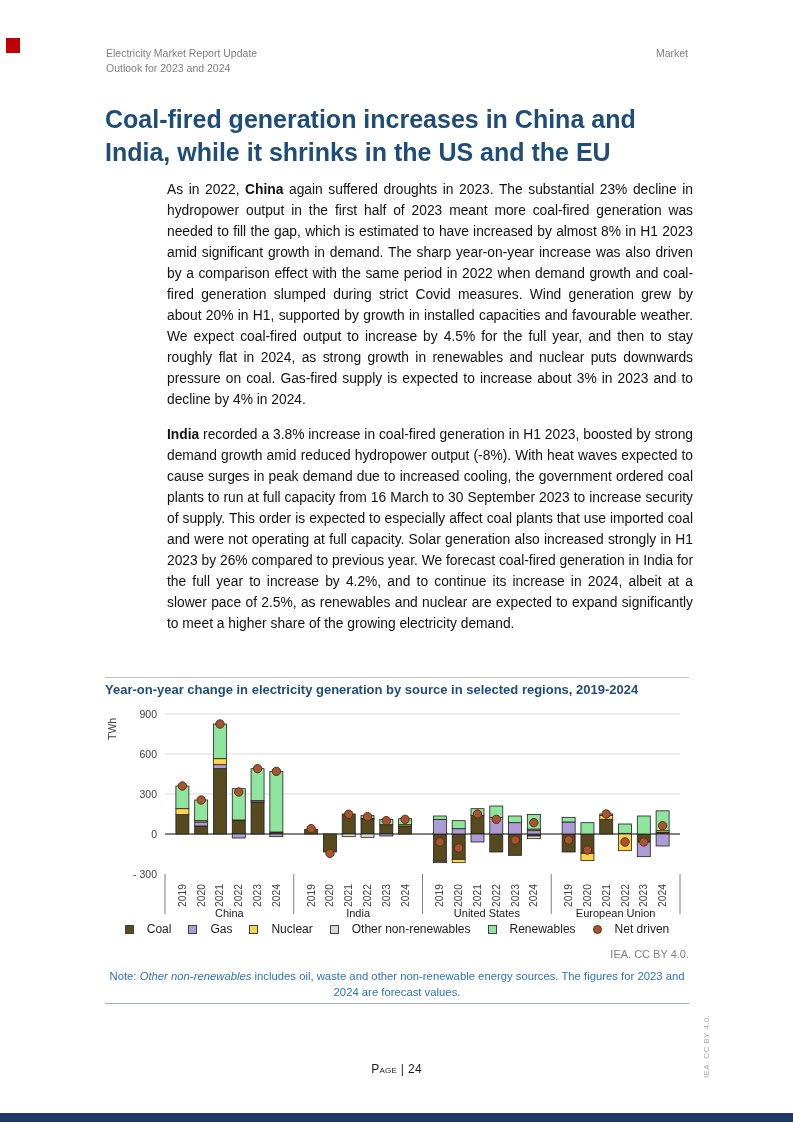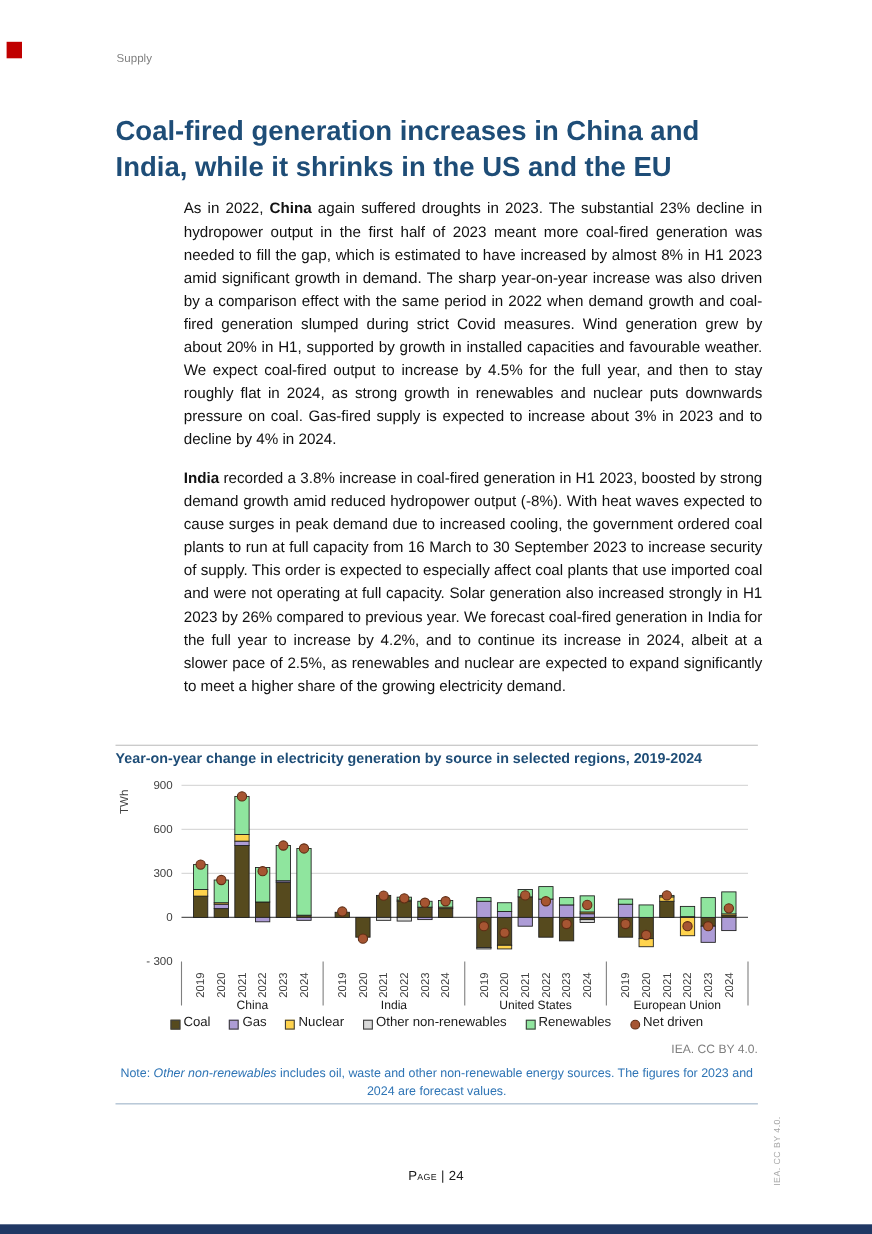--- a/index.html
+++ b/index.html
@@ -17,21 +17,21 @@
   .hline{position:absolute;left:105px;width:584px;height:0;border-top:1px solid #bfbfbf;}
   #chart-topline{top:677px;}
   .chart-title{position:absolute;left:105px;top:682px;width:584px;
                font-size:13px;font-weight:bold;color:#1e4d77;}
   #chart-svg{position:absolute;left:100px;top:702px;}
   .tick{font-size:10.5px;fill:#404040;}
   .year{font-size:10.3px;fill:#404040;}
   .region{font-size:11px;fill:#1a1a1a;}
   .legend{position:absolute;left:105px;top:922px;width:584px;display:flex;
           justify-content:center;align-items:center;gap:17px;font-size:12px;color:#1a1a1a;}
-  .lg-item{display:flex;align-items:flex-end;gap:3px;white-space:nowrap;}
+  .lg-item{display:flex;align-items:center;gap:13px;white-space:nowrap;}
   .sw{display:inline-block;width:9px;height:9px;border:1px solid #404040;box-sizing:border-box;}
   .sw.dot{border-radius:50%;width:9px;height:9px;}
   .attribution{position:absolute;left:105px;top:948px;width:584px;text-align:right;
                font-size:11px;color:#7f7f7f;}
   .note{position:absolute;left:105px;top:968px;width:584px;font-size:11.3px;
         line-height:1.45;color:#2E74B5;text-align:center;}
   #note-underline{top:1003px;border-top:1px solid #9db3c8;}
   .footer{position:absolute;left:0;top:1062px;width:793px;text-align:center;
           font-size:12px;color:#1a1a1a;font-variant:small-caps;letter-spacing:.3px;}
   .side-text{position:absolute;left:702px;top:1008px;height:70px;
@@ -40,21 +40,25 @@
   .bottom-bar{position:absolute;left:0;bottom:0;width:793px;height:9px;background:#203864;}
 </style>
 </head>
 <body>
 
 <div class="page">
 
   <div class="red-square"></div>
 
   <div class="header">
-    <div class="header-right">Supply</div>
+    <div class="header-left">
+      <div>Electricity Market Report Update</div>
+      <div>Outlook for 2023 and 2024</div>
+    </div>
+    <div class="header-right">Market</div>
   </div>
 
   <h1 class="page-title">Coal-fired generation increases in China and India, while it shrinks in the US and the EU</h1>
 
   <p class="body-para" id="para-1"><span>As in 2022, </span><b>China</b><span> again suffered droughts in 2023. The substantial 23% decline in hydropower output in the first half of 2023 meant more coal-fired generation was needed to fill the gap, which is estimated to have increased by almost 8% in H1 2023 amid significant growth in demand. The sharp year-on-year increase was also driven by a comparison effect with the same period in 2022 when demand growth and coal-fired generation slumped during strict Covid measures. Wind generation grew by about 20% in H1, supported by growth in installed capacities and favourable weather. We expect coal-fired output to increase by 4.5% for the full year, and then to stay roughly flat in 2024, as strong growth in renewables and nuclear puts downwards pressure on coal. Gas-fired supply is expected to increase about 3% in 2023 and to decline by 4% in 2024.</span></p>
 
   <p class="body-para" id="para-2"><b>India</b><span> recorded a 3.8% increase in coal-fired generation in H1 2023, boosted by strong demand growth amid reduced hydropower output (-8%). With heat waves expected to cause surges in peak demand due to increased cooling, the government ordered coal plants to run at full capacity from 16 March to 30 September 2023 to increase security of supply. This order is expected to especially affect coal plants that use imported coal and were not operating at full capacity. Solar generation also increased strongly in H1 2023 by 26% compared to previous year. We forecast coal-fired generation in India for the full year to increase by 4.2%, and to continue its increase in 2024, albeit at a slower pace of 2.5%, as renewables and nuclear are expected to expand significantly to meet a higher share of the growing electricity demand.</span></p>
 
   <div class="hline" id="chart-topline"></div>
 

